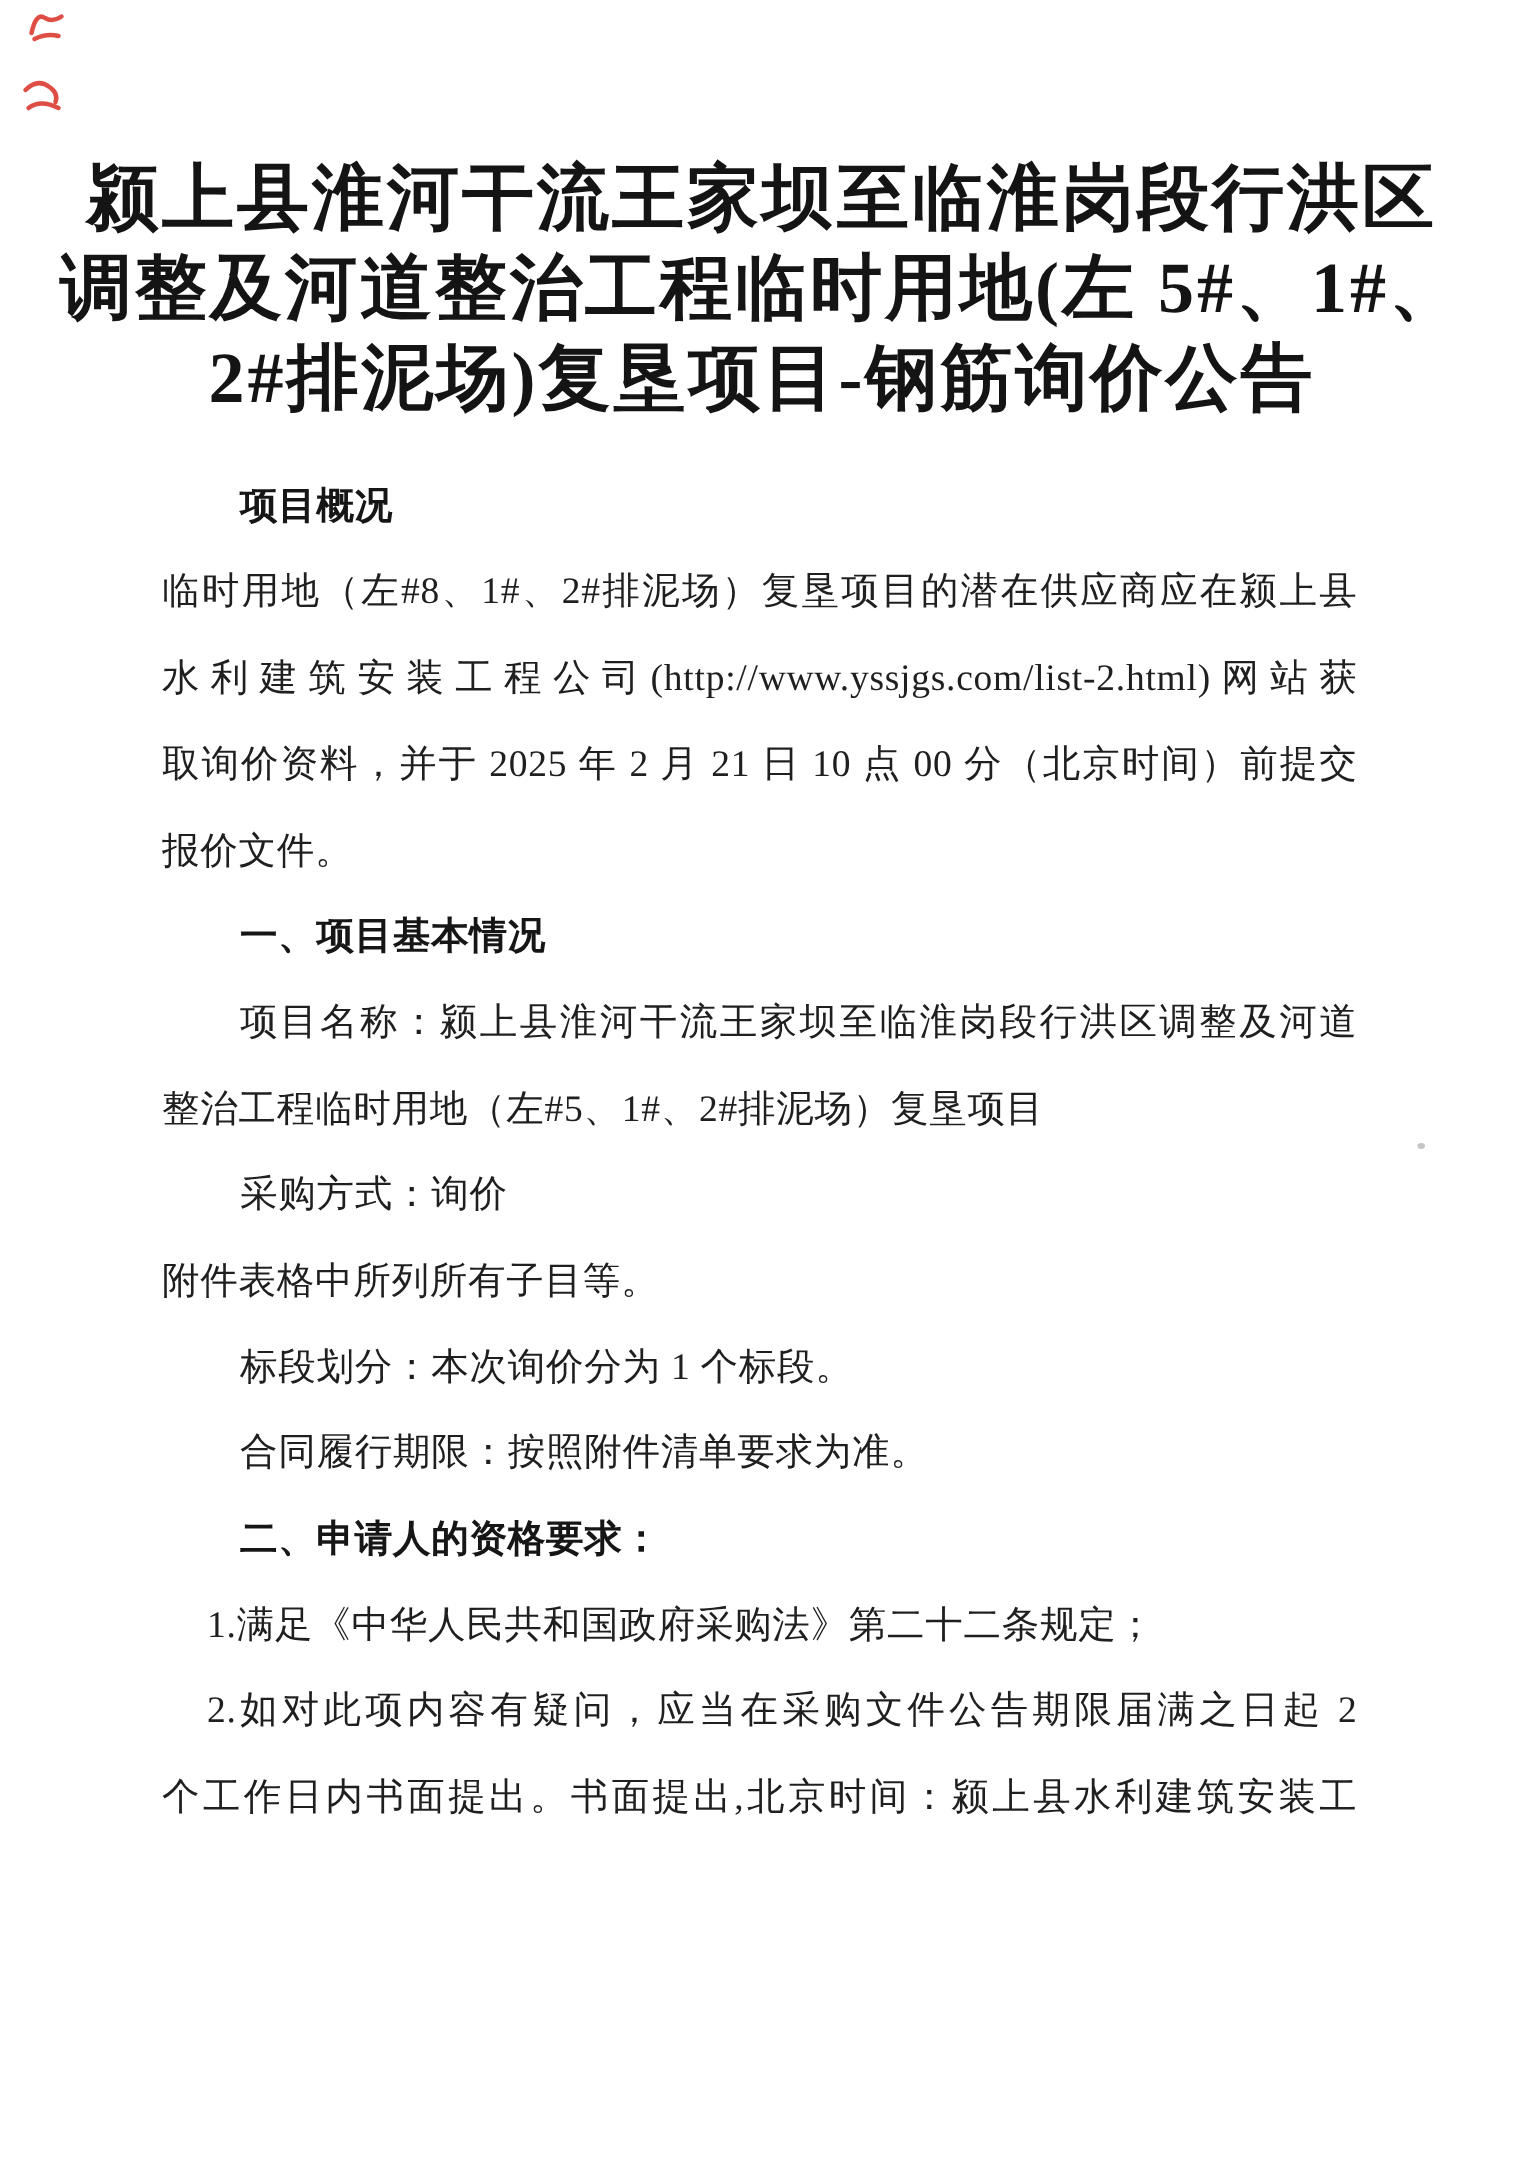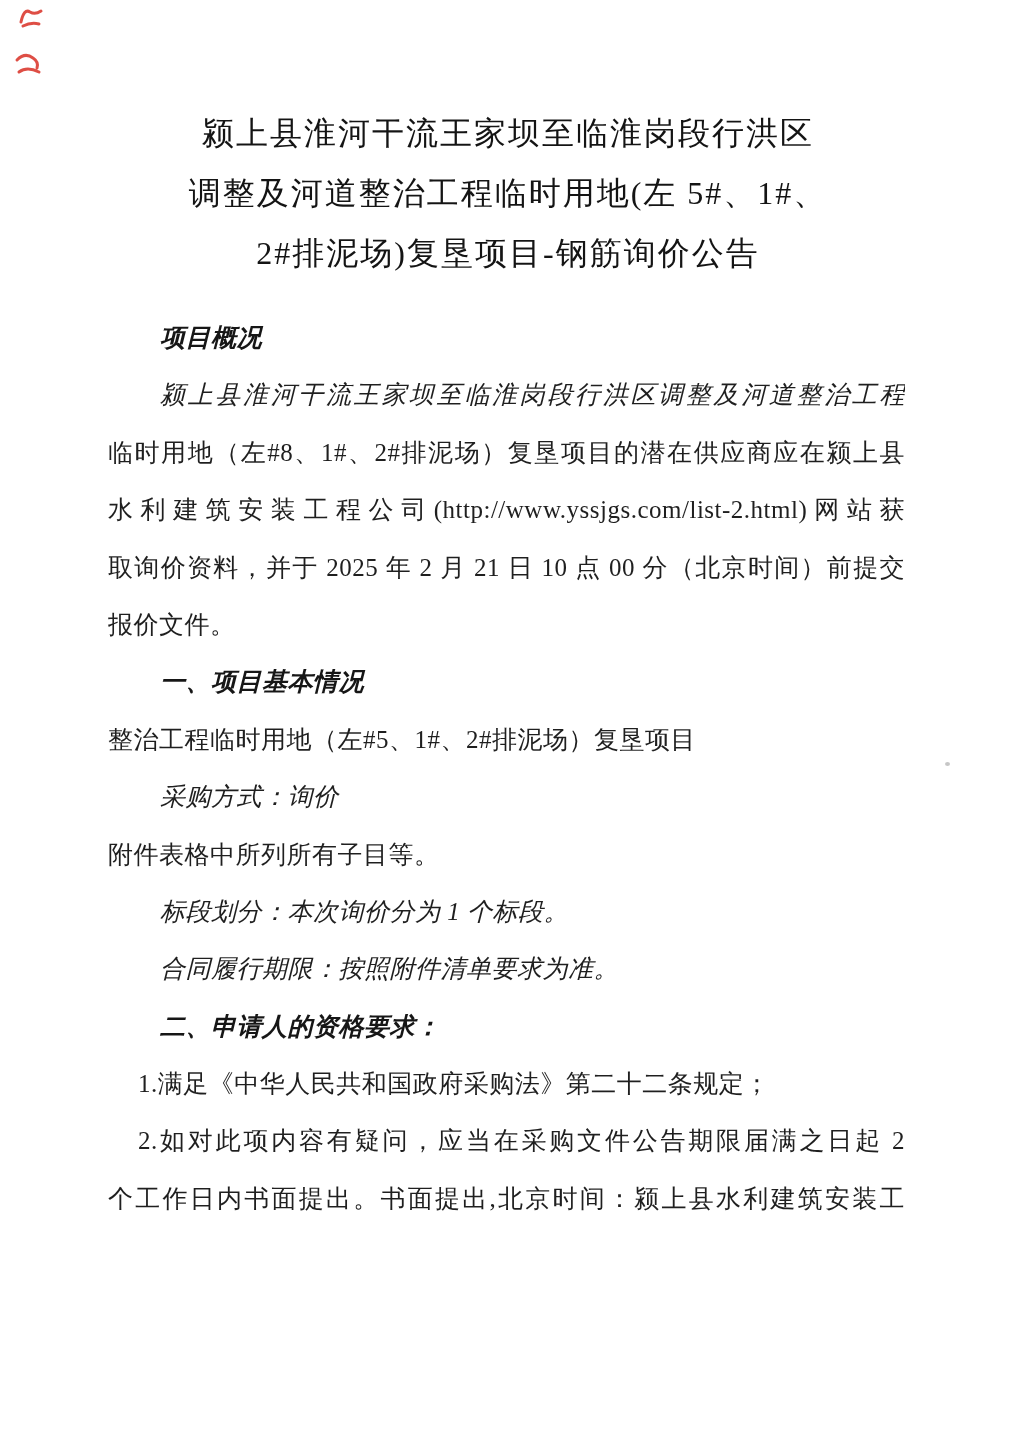--- a/index.html
+++ b/index.html
@@ -13,41 +13,41 @@
     font-family: "Liberation Serif", "DejaVu Serif", serif;
     color: #1f1f1f;
   }
   .red-mark { position: absolute; opacity: 0.85; }
   .red-mark.m1 { top: 4px; left: 16px; }
   .red-mark.m2 { top: 50px; left: 13px; }
 
   .title {
     margin: 103px 40px 0 40px;
     text-align: center;
-    font-size: 32px;
+    font-size: 48px;
     line-height: 60px;
-    font-weight: normal;
+    font-weight: bold;
     letter-spacing: 2px;
     color: #141414;
   }
   .title .tline { height: 60px; }
 
   .docbody {
     margin-top: 26px;
     padding: 0 111px 0 108px;
     font-size: 25px;
     letter-spacing: 0.5px;
   }
   .ln {
     height: 57.4px;
     line-height: 57.4px;
     white-space: nowrap;
   }
   .ln.b { font-weight: bold; color: #161616; }
-  .ln.ind { padding-left: 52px; font-style: italic; }
+  .ln.ind { padding-left: 52px; }
   .ln.num { padding-left: 30px; }
   .ln.jst {
     white-space: normal;
     text-align: justify;
     text-align-last: justify;
     overflow: hidden;
   }
   .speck {
     position: absolute;
     left: 945px; top: 762px;
@@ -73,26 +73,26 @@
   </span>
 
   <h1 class="title">
     <div class="tline">颍上县淮河干流王家坝至临淮岗段行洪区</div>
     <div class="tline">调整及河道整治工程临时用地(左 5#、1#、</div>
     <div class="tline">2#排泥场)复垦项目-钢筋询价公告</div>
   </h1>
 
   <div class="docbody">
     <div class="ln b ind">项目概况</div>
-    <div class="ln ind jst">颍上县淮河干流王家坝至临淮岗段行洪区调整及河道整治工程</div>
     <div class="ln jst">临时用地（左#8、1#、2#排泥场）复垦项目的潜在供应商应在颍上县</div>
     <div class="ln jst">水利建筑安装工程公司(http://www.yssjgs.com/list-2.html)网站获</div>
     <div class="ln jst">取询价资料，并于 2025 年 2 月 21 日 10 点 00 分（北京时间）前提交</div>
     <div class="ln">报价文件。</div>
     <div class="ln b ind">一、项目基本情况</div>
+    <div class="ln ind jst">项目名称：颍上县淮河干流王家坝至临淮岗段行洪区调整及河道</div>
     <div class="ln">整治工程临时用地（左#5、1#、2#排泥场）复垦项目</div>
     <div class="ln ind">采购方式：询价</div>
     <div class="ln">附件表格中所列所有子目等。</div>
     <div class="ln ind">标段划分：本次询价分为 1 个标段。</div>
     <div class="ln ind">合同履行期限：按照附件清单要求为准。</div>
     <div class="ln b ind">二、申请人的资格要求：</div>
     <div class="ln num">1.满足《中华人民共和国政府采购法》第二十二条规定；</div>
     <div class="ln num jst">2.如对此项内容有疑问，应当在采购文件公告期限届满之日起 2</div>
     <div class="ln jst">个工作日内书面提出。书面提出,北京时间：颍上县水利建筑安装工</div>
   </div>

